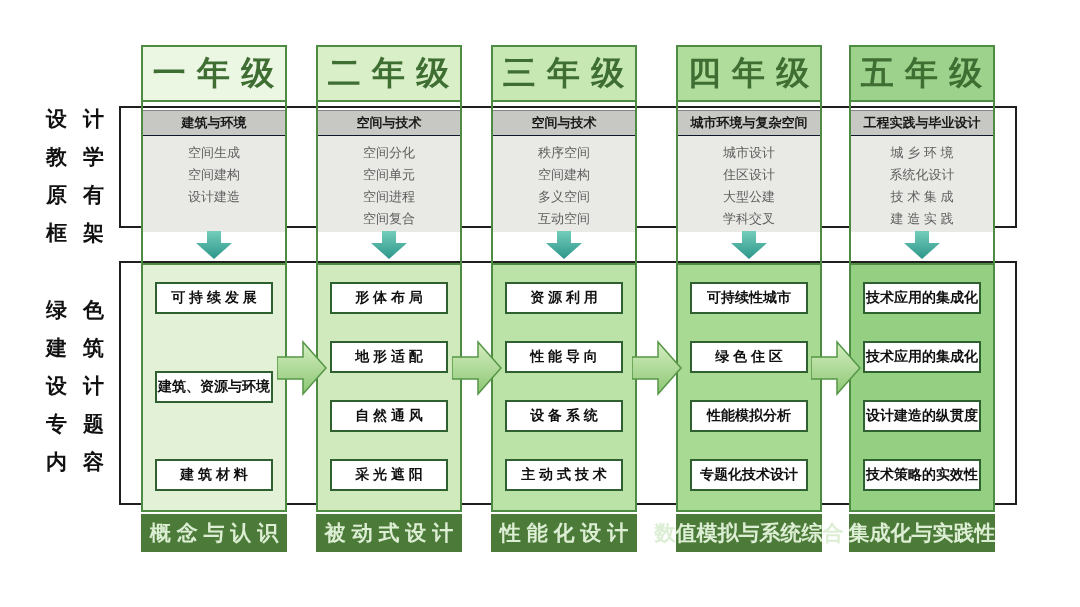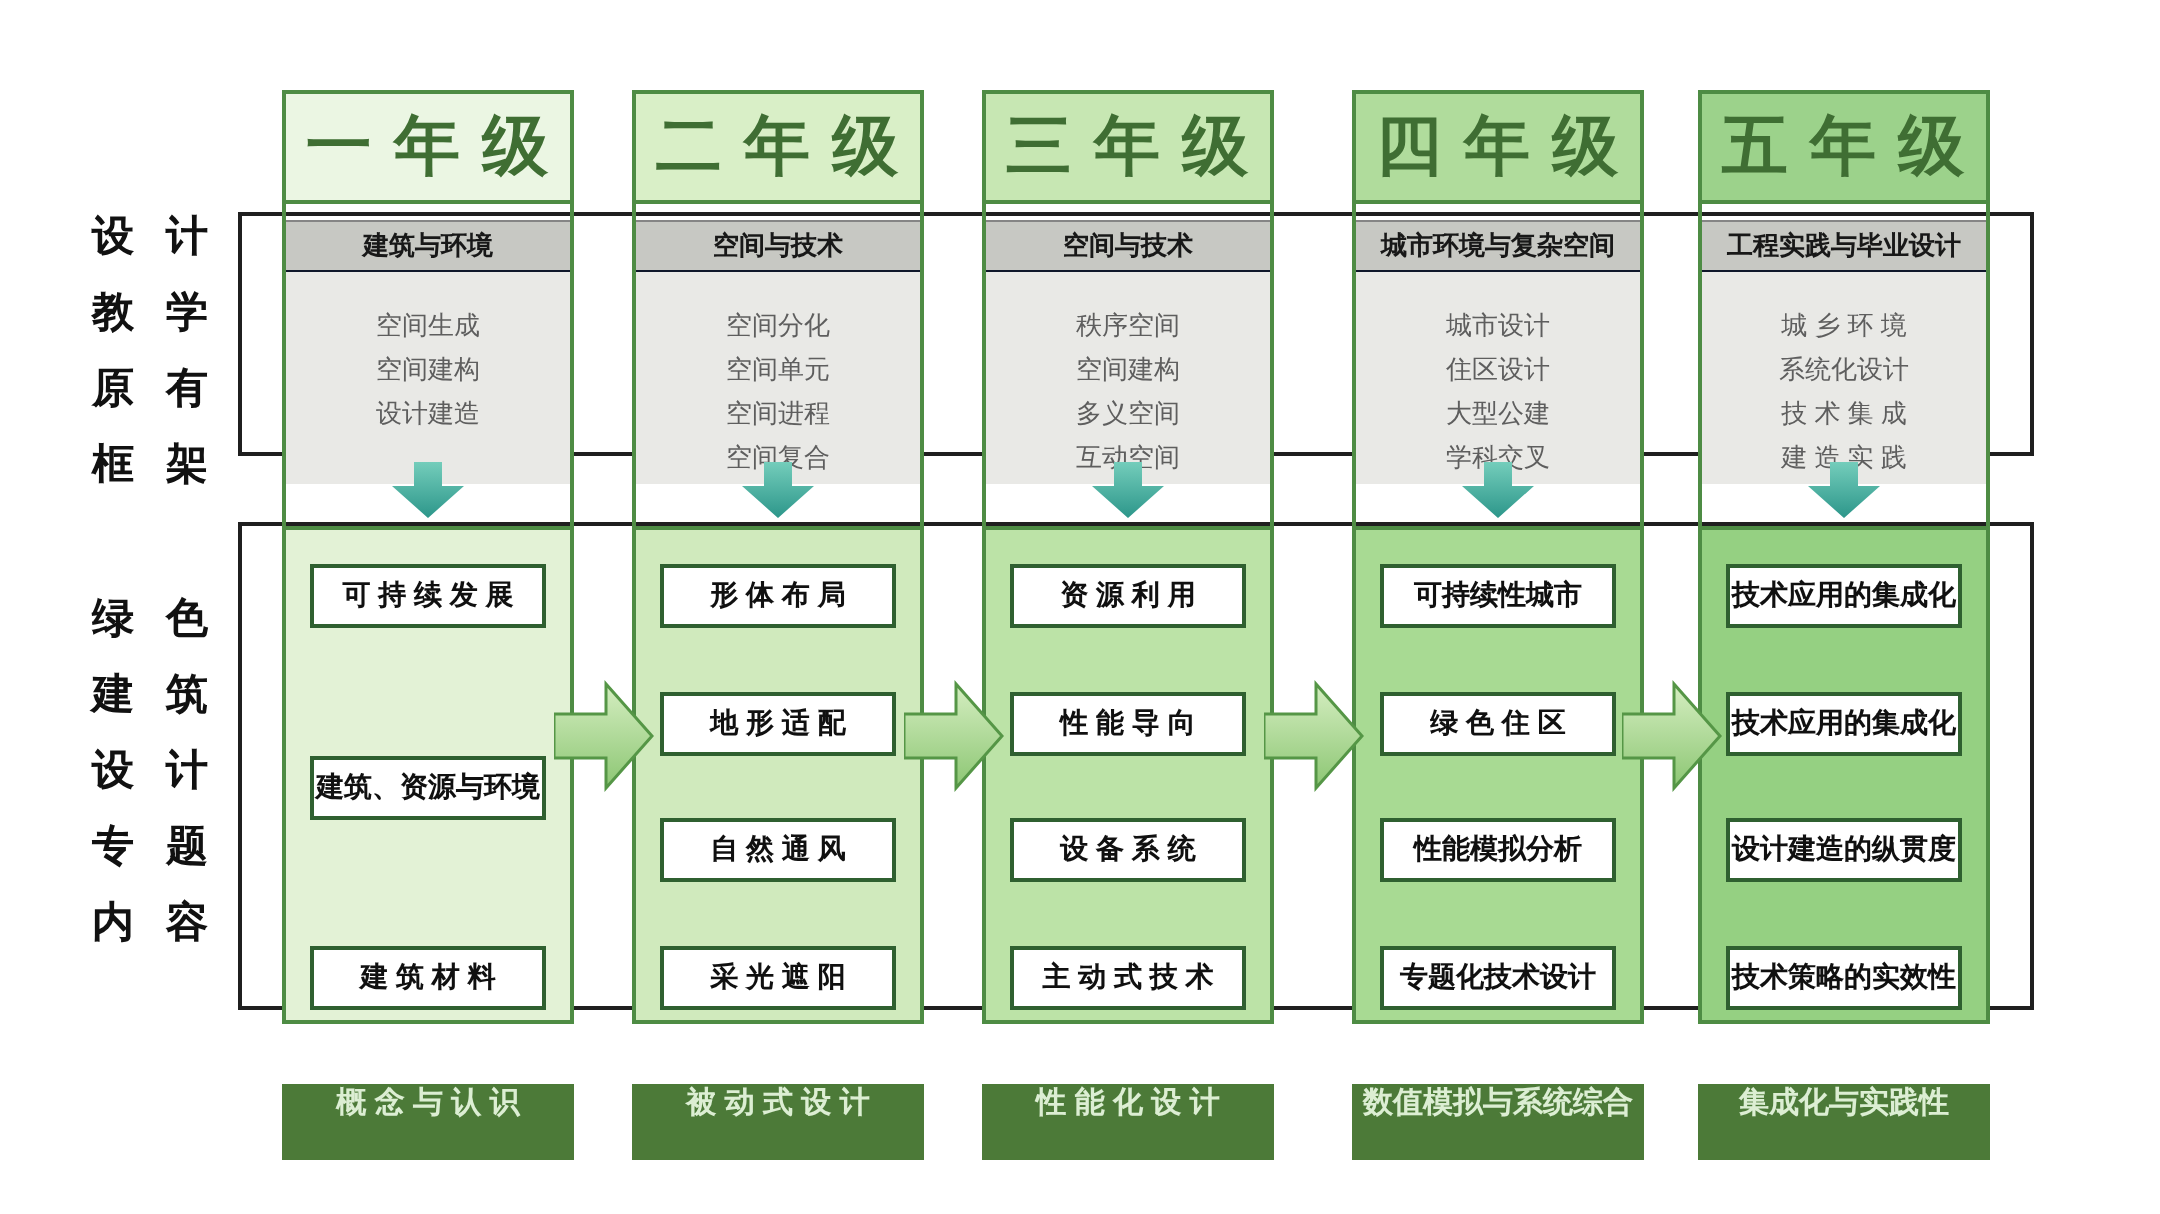--- a/index.html
+++ b/index.html
@@ -24,37 +24,37 @@
     border:2px solid #4e8c44;box-sizing:border-box;background:transparent;z-index:2;}
   .c0{left:141px}.c1{left:316px}.c2{left:491px}.c3{left:676px}.c4{left:849px}
 
   .col-header{height:53px;border-bottom:2px solid #4e8c44;display:flex;
     align-items:center;justify-content:center;
     font-size:33px;font-weight:bold;color:#3f6e33;letter-spacing:1px;white-space:nowrap;}
   .subject-bar{margin-top:8px;height:24px;background:#c7c8c3;
     border-top:1px solid #858585;border-bottom:1px solid #0f172a;
     display:flex;align-items:center;justify-content:center;
     font-size:13px;font-weight:bold;color:#181818;white-space:nowrap;}
-  .items{height:90px;background:#e9e9e6;padding-top:16px;text-align:center;}
+  .items{height:90px;background:#e9e9e6;padding-top:6px;text-align:center;}
   .items .item{line-height:22px;font-size:13px;color:#5e5e5e;white-space:nowrap;}
 
   .down-arrow{position:absolute;left:53px;top:184px;z-index:3;}
 
   .panel{position:absolute;left:0;right:0;bottom:0;top:216px;
     border-top:2px solid #4e8c44;box-sizing:border-box;
     display:flex;flex-direction:column;justify-content:space-between;
-    padding:17px 12px 5px 12px;}
+    padding:17px 12px 19px 12px;}
   .topic-box{height:32px;background:#ffffff;border:2px solid #2f6030;
     display:flex;align-items:center;justify-content:center;box-sizing:border-box;
     font-size:14px;font-weight:600;color:#101010;white-space:nowrap;}
 
   
-  .stage-label{position:absolute;top:542px;width:146px;height:38px;z-index:2;
-    background:#4c7a38;display:flex;justify-content:center;
-    font-size:15px;font-weight:bold;color:#dceed3;white-space:nowrap;}
+  .stage-label{position:absolute;top:514px;width:146px;height:38px;z-index:2;
+    background:#4c7a38;display:flex;align-items:center;justify-content:center;
+    font-size:21px;font-weight:bold;color:#dceed3;white-space:nowrap;}
 
   
   .right-arrow{position:absolute;top:340px;z-index:4;}
   .ra0{left:277px}.ra1{left:452px}.ra2{left:632px}.ra3{left:811px}
 </style>
 </head>
 <body>
 
 <div id="canvas">
 

